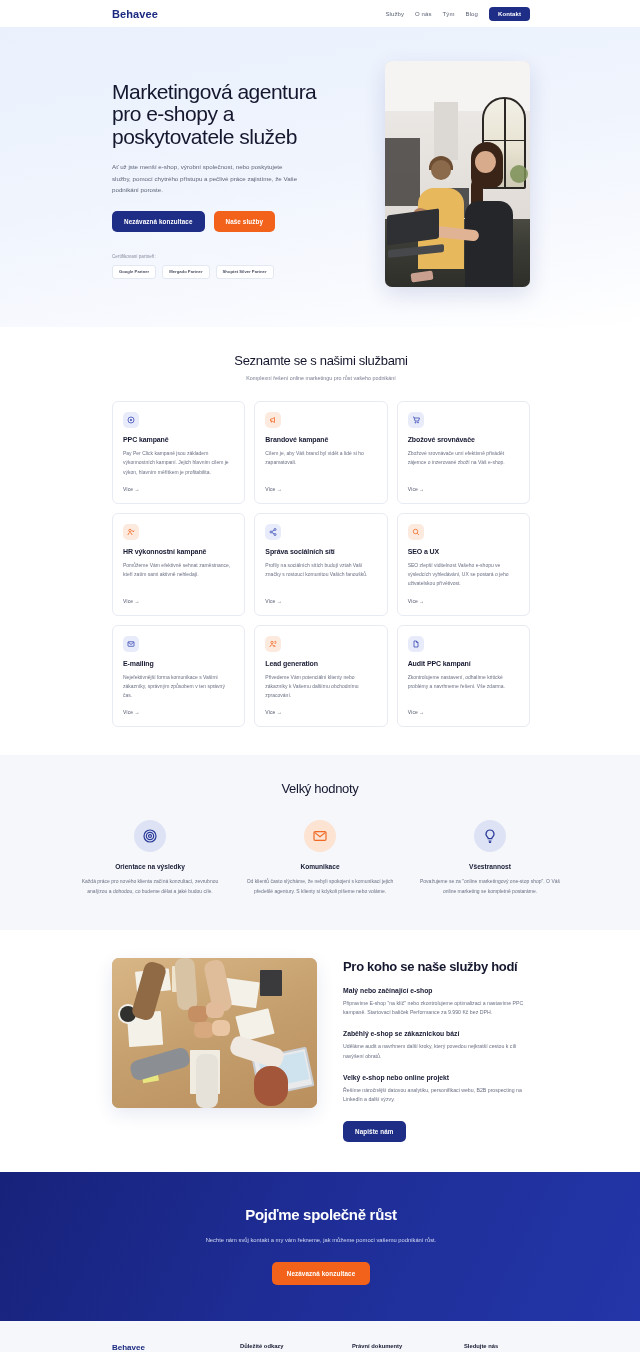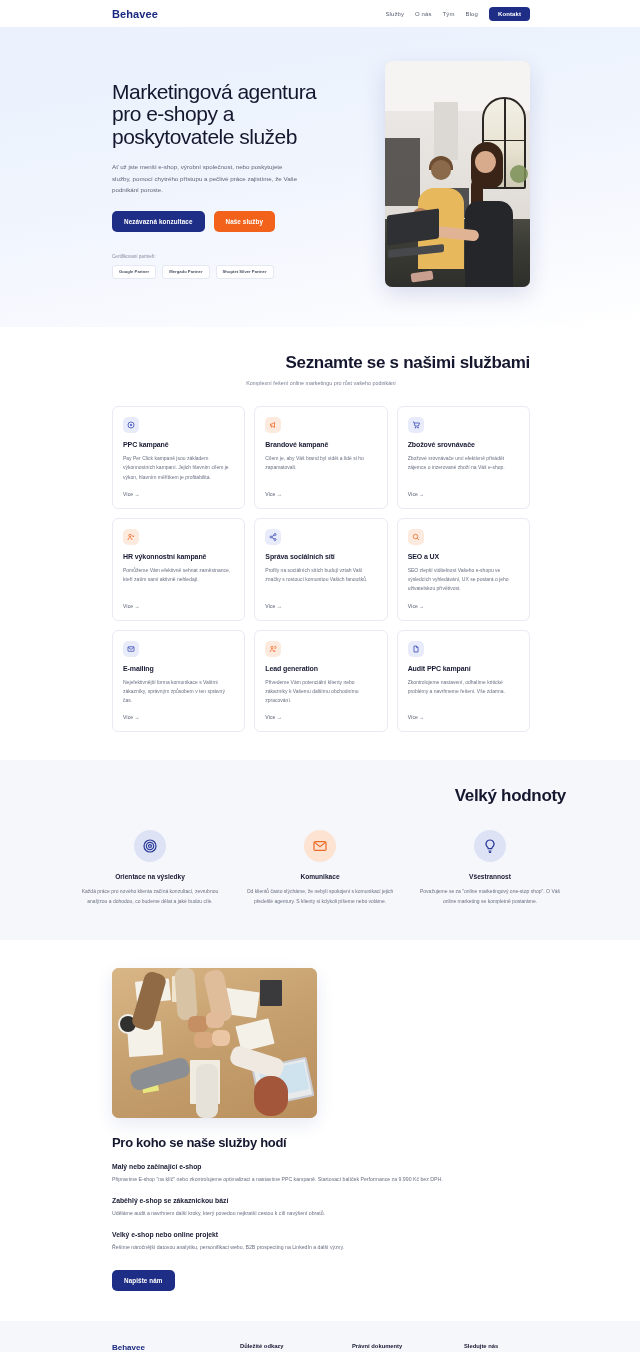--- a/index.html
+++ b/index.html
@@ -146,23 +146,23 @@
     background:#24262a; border-radius:14px 14px 0 0; }
   .hp-p2-arm { position:absolute; left:46px; top:74%; width:48px; height:11px;
     background:#e0b395; border-radius:6px; transform: rotate(6deg); }
   .hp-plant { position:absolute; right:2px; top:46%; width:18px; height:18px; border-radius:50%;
     background:#7d9157; opacity:.85; }
   .hp-chair { position:absolute; left:62px; top:56%; width:22px; height:30px; background:#2b2c2e; opacity:.8; }
 
   
   .services { background:#ffffff; padding: 26px 110px 28px 112px; }
   .sec-title {
-    text-align:right;
-    font-size: 17px;
-    font-weight: bold;
+    text-align:center;
+    font-size: 13px;
+    font-weight: normal;
     letter-spacing:-.3px;
     color:#14172e;
   }
   .sec-sub {
     text-align:center;
     margin-top: 7px;
     font-size: 5.4px;
     color:#787e91;
   }
   .cards { margin-top: 20px; display:grid; grid-template-columns: repeat(3, 1fr); gap: 9px; }
@@ -196,21 +196,21 @@
   }
   .vi-blue { background:#dde3f4; color:#2a3a9a; }
   .vi-orange { background:#fce3d2; color:#ef6a26; }
   .value-title { font-size: 6.6px; font-weight: bold; color:#171a33; }
   .value-desc { margin-top: 7px; font-size: 5px; line-height:1.85; color:#6b7184; }
 
   
   .forwhom {
     background:#ffffff;
     padding: 28px 110px 30px 112px;
-    display:flex; gap: 16px; flex-direction: column;
+    display:flex; gap: 26px;
   }
   .fw-photo {
     width: 205px; height: 150px;
     border-radius: 7px; overflow:hidden;
     box-shadow: 0 6px 18px rgba(30,45,133,.10);
     position:relative;
     background:#cdab7e;
   }
   .fwp-table { position:absolute; inset:0; background: linear-gradient(160deg,#d9b686 0%,#c59f6e 50%,#b98f5d 100%); }
   .fwp-paper { position:absolute; background:#f4f1e9; border-radius:1px; }
@@ -514,20 +514,25 @@
       <div class="fw-block">
         <div class="fw-h">Velký e-shop nebo online projekt</div>
         <div class="fw-p">Řešíme náročnější datovou analytiku, personifikaci webu, B2B prospecting na LinkedIn a další výzvy.</div>
       </div>
       <div class="fw-btn">
         <span class="btn btn-navy">Napište nám</span>
       </div>
     </div>
   </div>
 
+  <div class="cta">
+    <div class="cta-title">Pojďme společně růst</div>
+    <div class="cta-sub">Nechte nám svůj kontakt a my vám řekneme, jak můžeme pomoci vašemu podnikání růst.</div>
+    <span class="btn btn-orange cta-btn">Nezávazná konzultace</span>
+  </div>
 
   <div class="footer">
     <div class="f-cols">
       <div class="f-c1">
         <div class="f-brand">Behavee</div>
 
       </div>
       <div class="f-c2">
         <div class="f-h">Důležité odkazy</div>
 

